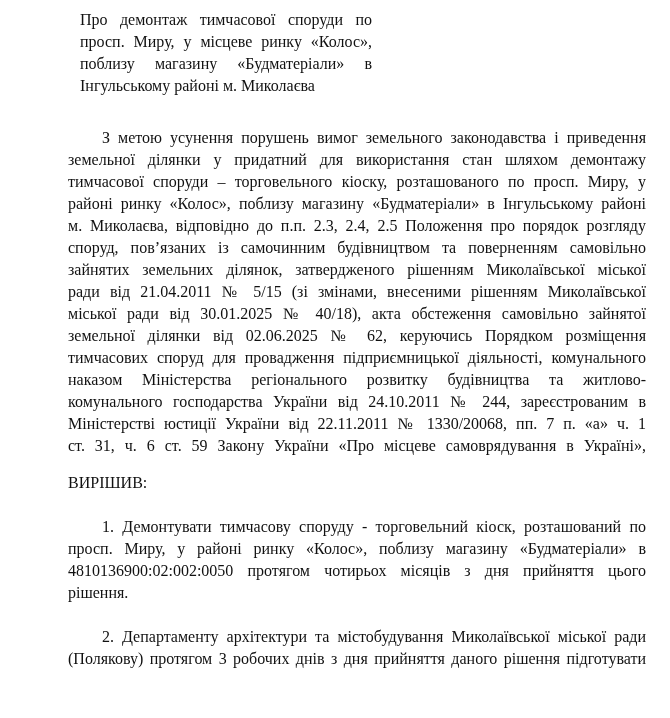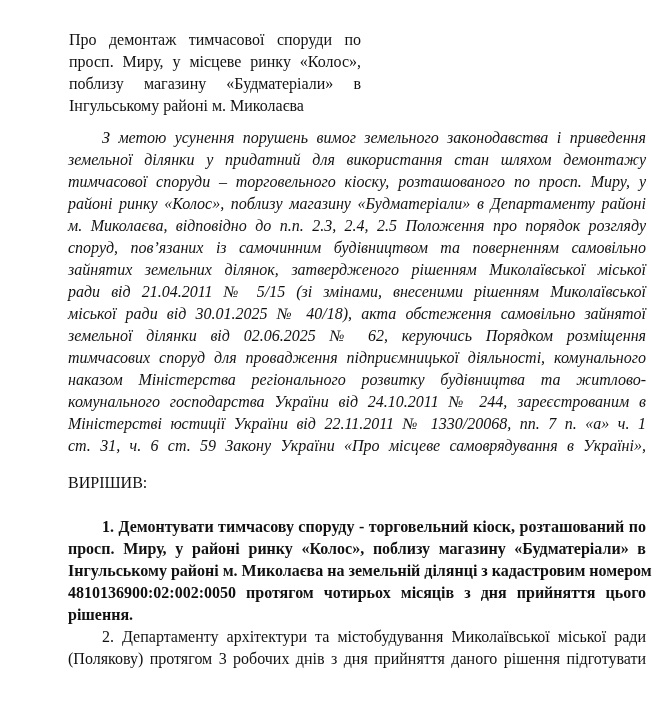--- a/index.html
+++ b/index.html
@@ -7,66 +7,65 @@
     width: 670px; height: 718px; overflow: hidden; position: relative;
     font-family: "Liberation Serif", "DejaVu Serif", serif;
     color: #111111; font-size: 16px;
   }
   .page { position: absolute; left: 68px; top: 0; width: 578px; }
   .line {
     display: block; height: 22px; line-height: 22px; white-space: nowrap;
     text-align: justify; text-align-last: justify; overflow: visible;
   }
   .line.last { text-align-last: left; }
-  .title { position: absolute; top: 9px; left: 1px; width: 292px; margin-top: 20px; }
+  .title { position: absolute; top: 9px; left: 12px; width: 292px; }
   .body-para { position: absolute; left: 0; width: 578px; }
   .indent { padding-left: 34px; box-sizing: border-box; }
-  #para-main { top: 127px; font-style: italic; }
+  #para-main { top: 127px; }
   #resolved { top: 472px; }
-  #item-1 { top: 516px; font-weight: bold; }
+  #item-1 { top: 516px; }
   #item-2 { top: 626px; }
 </style>
 </head>
 <body>
 
 <div class="page">
 
   <div class="title">
     <span class="line">Про демонтаж тимчасової споруди по</span>
     <span class="line">просп. Миру, у місцеве ринку «Колос»,</span>
     <span class="line">поблизу магазину «Будматеріали» в</span>
     <span class="line last">Інгульському районі м. Миколаєва</span>
   </div>
 
   <div class="body-para" id="para-main">
     <span class="line indent">З метою усунення порушень вимог земельного законодавства і приведення</span>
     <span class="line">земельної ділянки у придатний для використання стан шляхом демонтажу</span>
     <span class="line">тимчасової споруди – торговельного кіоску, розташованого по просп. Миру, у</span>
-    <span class="line">районі ринку «Колос», поблизу магазину «Будматеріали» в Департаменту районі</span>
+    <span class="line">районі ринку «Колос», поблизу магазину «Будматеріали» в Інгульському районі</span>
     <span class="line">м. Миколаєва, відповідно до п.п. 2.3, 2.4, 2.5 Положення про порядок розгляду</span>
     <span class="line">споруд, пов’язаних із самочинним будівництвом та поверненням самовільно</span>
     <span class="line">зайнятих земельних ділянок, затвердженого рішенням Миколаївської міської</span>
     <span class="line">ради від 21.04.2011 № 5/15 (зі змінами, внесеними рішенням Миколаївської</span>
     <span class="line">міської ради від 30.01.2025 № 40/18), акта обстеження самовільно зайнятої</span>
     <span class="line">земельної ділянки від 02.06.2025 № 62, керуючись Порядком розміщення</span>
     <span class="line">тимчасових споруд для провадження підприємницької діяльності, комунального</span>
     <span class="line">наказом Міністерства регіонального розвитку будівництва та житлово-</span>
     <span class="line">комунального господарства України від 24.10.2011 № 244, зареєстрованим в</span>
     <span class="line">Міністерстві юстиції України від 22.11.2011 № 1330/20068, пп. 7 п. «а» ч. 1</span>
     <span class="line">ст. 31, ч. 6 ст. 59 Закону України «Про місцеве самоврядування в Україні»,</span>
   </div>
 
   <div class="body-para" id="resolved">
     <span class="line last">ВИРІШИВ:</span>
   </div>
 
   <div class="body-para" id="item-1">
     <span class="line indent">1. Демонтувати тимчасову споруду - торговельний кіоск, розташований по</span>
     <span class="line">просп. Миру, у районі ринку «Колос», поблизу магазину «Будматеріали» в</span>
-    <span class="line">Інгульському районі м. Миколаєва на земельній ділянці з кадастровим номером</span>
     <span class="line">4810136900:02:002:0050 протягом чотирьох місяців з дня прийняття цього</span>
     <span class="line last">рішення.</span>
   </div>
 
   <div class="body-para" id="item-2">
     <span class="line indent">2. Департаменту архітектури та містобудування Миколаївської міської ради</span>
     <span class="line">(Полякову) протягом 3 робочих днів з дня прийняття даного рішення підготувати</span>
   </div>
 
 </div>

